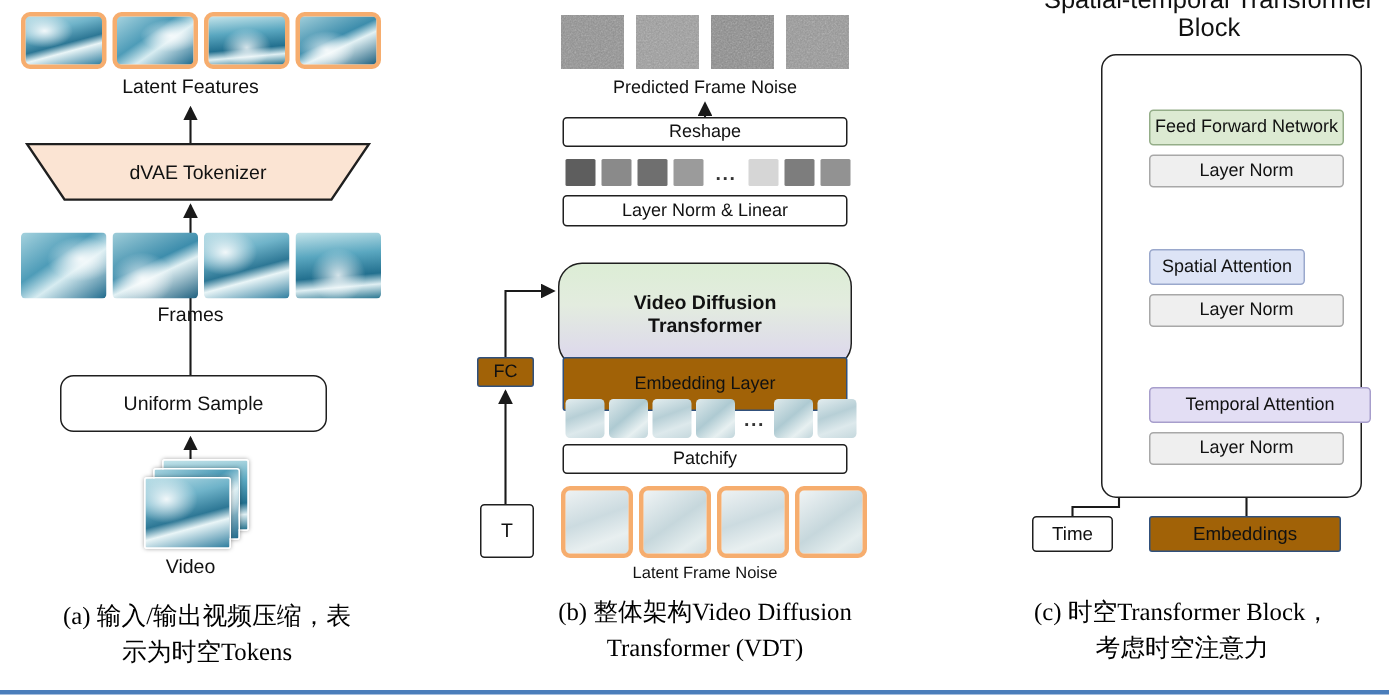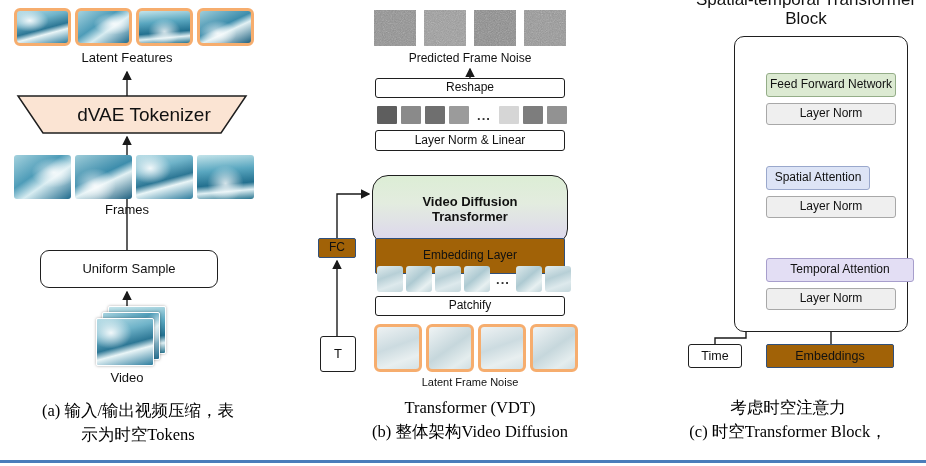--- a/index.html
+++ b/index.html
@@ -130,21 +130,21 @@
   </svg>
 
   <div>
     <div class="thumb orange wave-a" style="left:14px;top:8px;width:57px;height:38px"></div>
     <div class="thumb orange wave-b" style="left:75px;top:8px;width:57px;height:38px"></div>
     <div class="thumb orange wave-c" style="left:136px;top:8px;width:57px;height:38px"></div>
     <div class="thumb orange wave-d" style="left:197px;top:8px;width:57px;height:38px"></div>
 
     <div class="lbl" style="left:57px;top:50px;width:140px;height:16px;font-size:13px">Latent Features</div>
 
-    <div class="lbl" style="left:56px;top:103px;width:176px;height:24px;font-size:19px">dVAE Tokenizer</div>
+    <div class="lbl" style="left:44px;top:103px;width:176px;height:24px;font-size:13px">dVAE Tokenizer</div>
 
     <div class="thumb wave-b" style="left:14px;top:155px;width:57px;height:44px"></div>
     <div class="thumb wave-d" style="left:75px;top:155px;width:57px;height:44px"></div>
     <div class="thumb wave-a" style="left:136px;top:155px;width:57px;height:44px"></div>
     <div class="thumb wave-c" style="left:197px;top:155px;width:57px;height:44px"></div>
 
     <div class="lbl" style="left:57px;top:202px;width:140px;height:16px;font-size:13px">Frames</div>
 
     <div class="bx" style="left:40px;top:250px;width:178px;height:38px;border-radius:9px;font-size:13px">Uniform Sample</div>
 
@@ -200,40 +200,40 @@
     <div class="bx" style="left:320px;top:336px;width:36px;height:36px;font-size:13px">T</div>
 
     <div class="thumb orange ghost-a" style="left:374px;top:324px;width:48px;height:48px"></div>
     <div class="thumb orange ghost-b" style="left:426px;top:324px;width:48px;height:48px"></div>
     <div class="thumb orange ghost-a" style="left:478px;top:324px;width:48px;height:48px"></div>
     <div class="thumb orange ghost-b" style="left:530px;top:324px;width:48px;height:48px"></div>
 
     <div class="lbl" style="left:390px;top:376px;width:160px;height:13px;font-size:11px">Latent Frame Noise</div>
 
     <div class="caption" style="left:340px;top:396px;width:260px">
+      <div>(b) 整体架构Video Diffusion</div>
       <div>Transformer (VDT)</div>
-      <div>(b) 整体架构Video Diffusion</div>
     </div>
   </div>
 
   <div>
     <div class="lbl" style="left:686px;top:2px;width:240px;height:16px;font-size:17px">Spatial-temporal Transformer Block</div>
 
     <div class="outer-block" style="left:734px;top:36px;width:174px;height:296px"></div>
 
     <div class="bx ffn" style="left:766px;top:73px;width:130px;height:24px;font-size:12px">Feed Forward Network</div>
     <div class="bx ln" style="left:766px;top:103px;width:130px;height:22px;font-size:12px">Layer Norm</div>
     <div class="bx satt" style="left:766px;top:166px;width:104px;height:24px;font-size:12px">Spatial Attention</div>
     <div class="bx ln" style="left:766px;top:196px;width:130px;height:22px;font-size:12px">Layer Norm</div>
     <div class="bx tatt" style="left:766px;top:258px;width:148px;height:24px;font-size:12px">Temporal Attention</div>
     <div class="bx ln" style="left:766px;top:288px;width:130px;height:22px;font-size:12px">Layer Norm</div>
 
     <div class="bx" style="left:688px;top:344px;width:54px;height:24px;font-size:12.5px;border-width:1.4px">Time</div>
     <div class="bx blue" style="left:766px;top:344px;width:128px;height:24px;font-size:12.5px">Embeddings</div>
 
     <div class="caption" style="left:650px;top:396px;width:276px">
+      <div>(c) 时空Transformer Block，</div>
       <div>考虑时空注意力</div>
-      <div>(c) 时空Transformer Block，</div>
     </div>
   </div>
 
   <div class="bottom-rule"></div>
 </div>
 
 </body></html>

